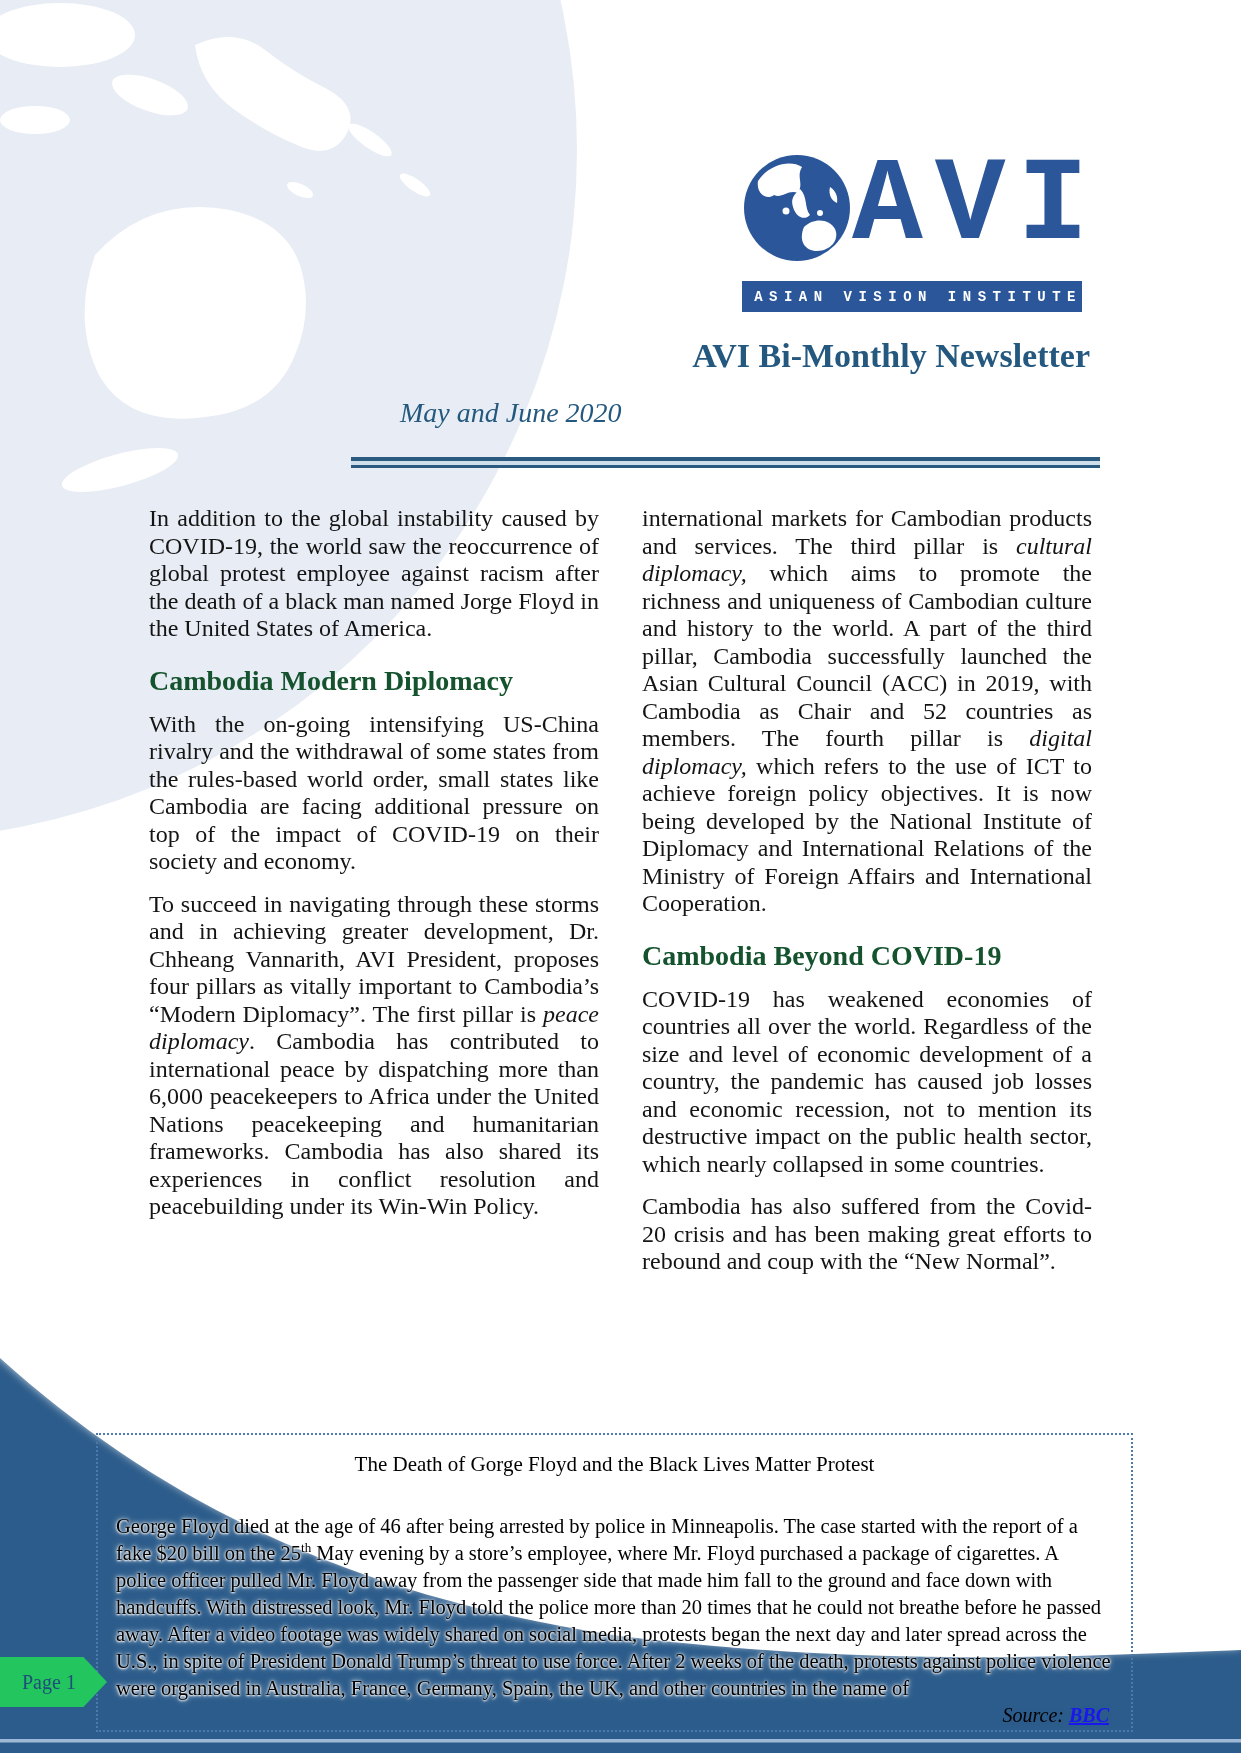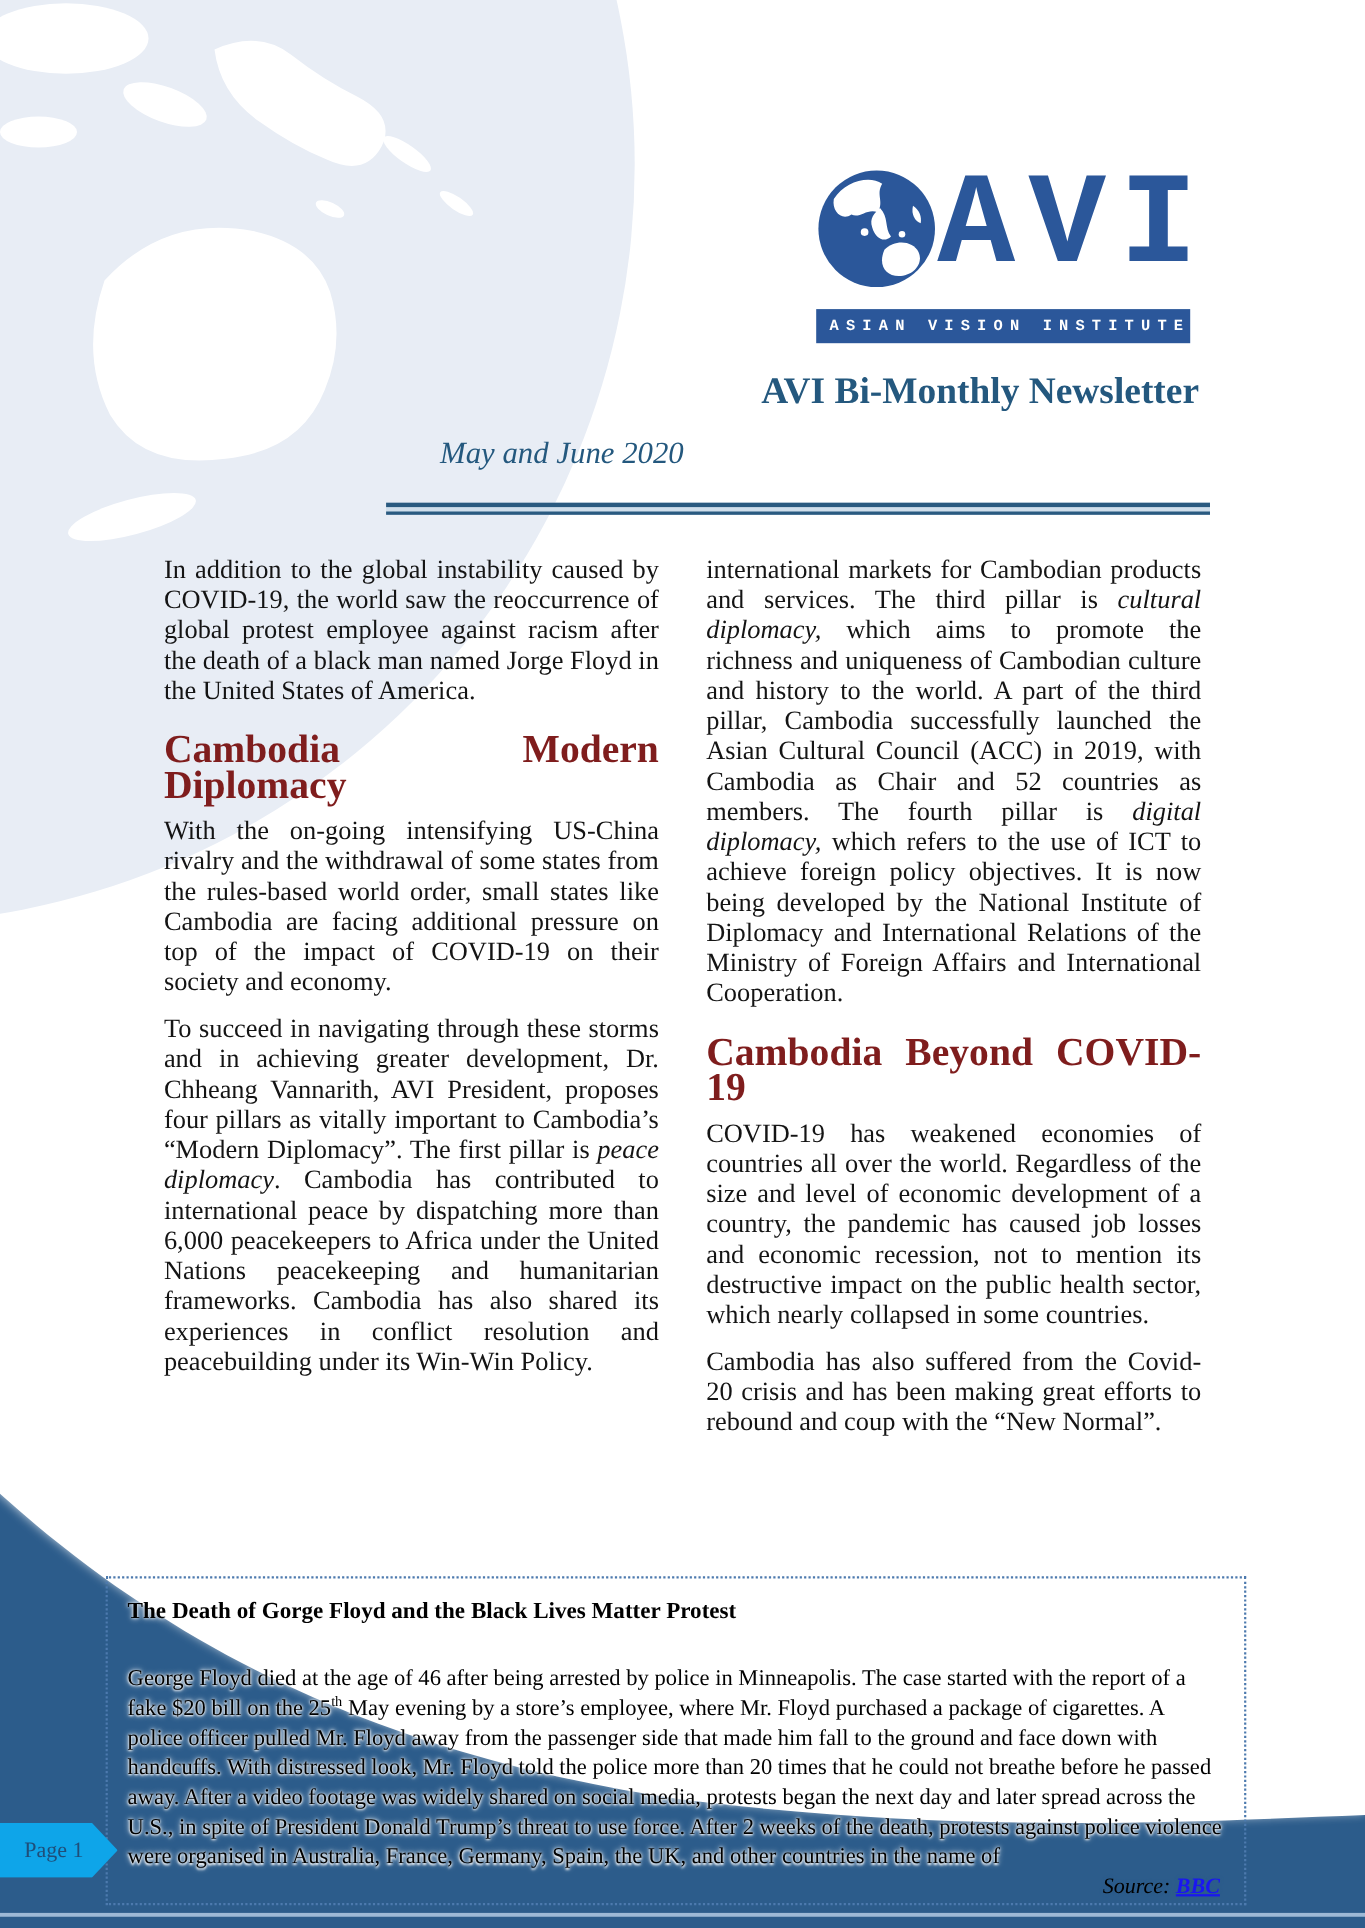--- a/index.html
+++ b/index.html
@@ -32,50 +32,50 @@
   }
   #header-rule{
     left:351px;top:457px;width:749px;height:4px;z-index:3;
     border-top:4px solid #2a5a80;border-bottom:3px solid #2a5a80;background:#cfdeeb;
   }
   
   .column{top:505px;width:450px;z-index:2;font-size:24px;line-height:27.5px;text-align:justify;}
   #column-left{left:149px;}
   #column-right{left:642px;}
   .column p{margin:0 0 15px 0;}
-  .column h2{font-size:36px;line-height:32px;margin:22px 0 14px 0;color:#7f1d1d;}
+  .column h2{font-size:28px;line-height:32px;margin:22px 0 14px 0;color:#14532d;}
   .em{font-style:italic;}
   
   #swoosh{left:0;top:0;z-index:2;pointer-events:none;}
   
   #feature-box{
     left:96px;top:1433px;width:1037px;height:299px;z-index:4;box-sizing:border-box;
     border:2px dotted #4d7aae;padding:12px 18px 6px 18px;color:#000;
   }
   #feature-box-title{
-    text-align:left;font-weight:bold;font-size:21px;line-height:26px;margin:4px 0 0 0;
+    text-align:center;font-weight:normal;font-size:21px;line-height:26px;margin:4px 0 0 0;
     text-shadow:0 0 3px #fff,0 0 6px #fff;
   }
   #feature-box-body{
     font-size:20.5px;line-height:27px;margin:36px 0 0 0;
     text-shadow:0 0 3px #fff,0 0 6px #fff,0 1px 2px #fff;
   }
   #feature-box-lastline{
     text-align:right;font-size:20.5px;line-height:27px;margin:0;padding-right:4px;
     text-shadow:0 0 3px #fff,0 0 6px #fff;
   }
   #feature-box-source{
     text-align:right;font-size:20px;line-height:27px;margin:0;padding-right:4px;font-style:italic;
     text-shadow:0 0 3px #2c5c8b;
   }
   #feature-box sup{font-size:13px;line-height:0;}
   #bbc-link{color:#1a16f0;text-decoration:underline;font-weight:bold;cursor:pointer;}
   
   #page-ribbon{
-    left:0;top:1657px;width:107px;height:50px;background:#0ea5e9;z-index:5;
+    left:0;top:1657px;width:107px;height:50px;background:#22c55e;z-index:5;
     clip-path:polygon(0 0,78% 0,100% 50%,78% 100%,0 100%);
     display:flex;align-items:center;
   }
   #page-ribbon span{
     color:#1f4e79;font-size:20px;padding-left:22px;
   }
 </style>
 </head>
 <body>
 

